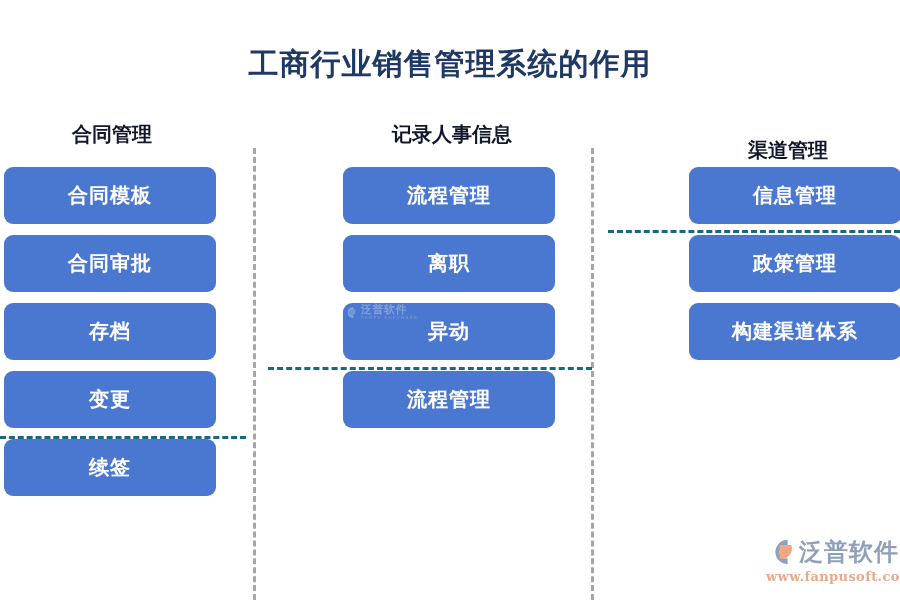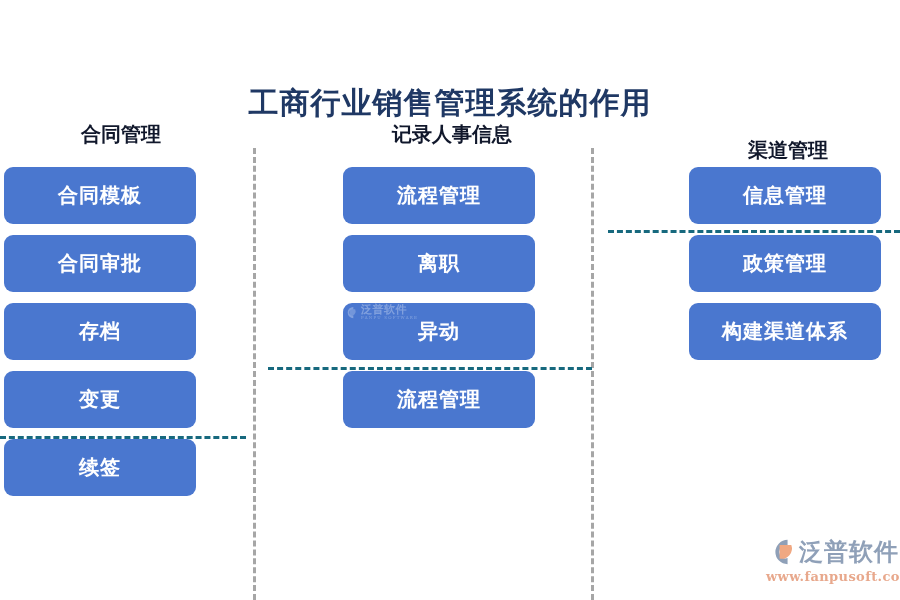--- a/index.html
+++ b/index.html
@@ -26,35 +26,34 @@
     left: 0;
     top: 44px;
     width: 900px;
     text-align: center;
     font-size: 30px;
     font-weight: bold;
     color: #1f3864;
     letter-spacing: 1px;
     line-height: 40px;
     white-space: nowrap;
-    margin-top: 39px;
   }
 
   
   .col-header {
     position: absolute;
     top: 120px;
     font-size: 20px;
     font-weight: bold;
     color: #10172b;
     text-align: center;
     line-height: 28px;
     white-space: nowrap;
   }
-  #col-header-0 { left: 12px;   width: 218px; }
+  #col-header-0 { left: 3px;   width: 218px; }
   #col-header-1 { left: 343px; width: 218px; }
   #col-header-2 { left: 679px; width: 218px; margin-top: 16px; }
 
   
   .v-divider {
     position: absolute;
     top: 148px;
     height: 452px;
     width: 0;
     border-left: 3px dashed #a6a6a6;
@@ -78,21 +77,21 @@
     top: 167px;
     width: 218px;
   }
   #column-0 { left: 4px; }
   #column-1 { left: 343px; }
   #column-2 { left: 689px; }
 
   .node-box {
     position: relative;
     box-sizing: border-box;
-    width: 192px;
+    width: 212px;
     height: 57px;
     margin-bottom: 11px;
     background: #4a77cf;
     border-radius: 9px;
     color: #ffffff;
     font-size: 20px;
     font-weight: bold;
     display: flex;
     align-items: center;
     justify-content: center;

